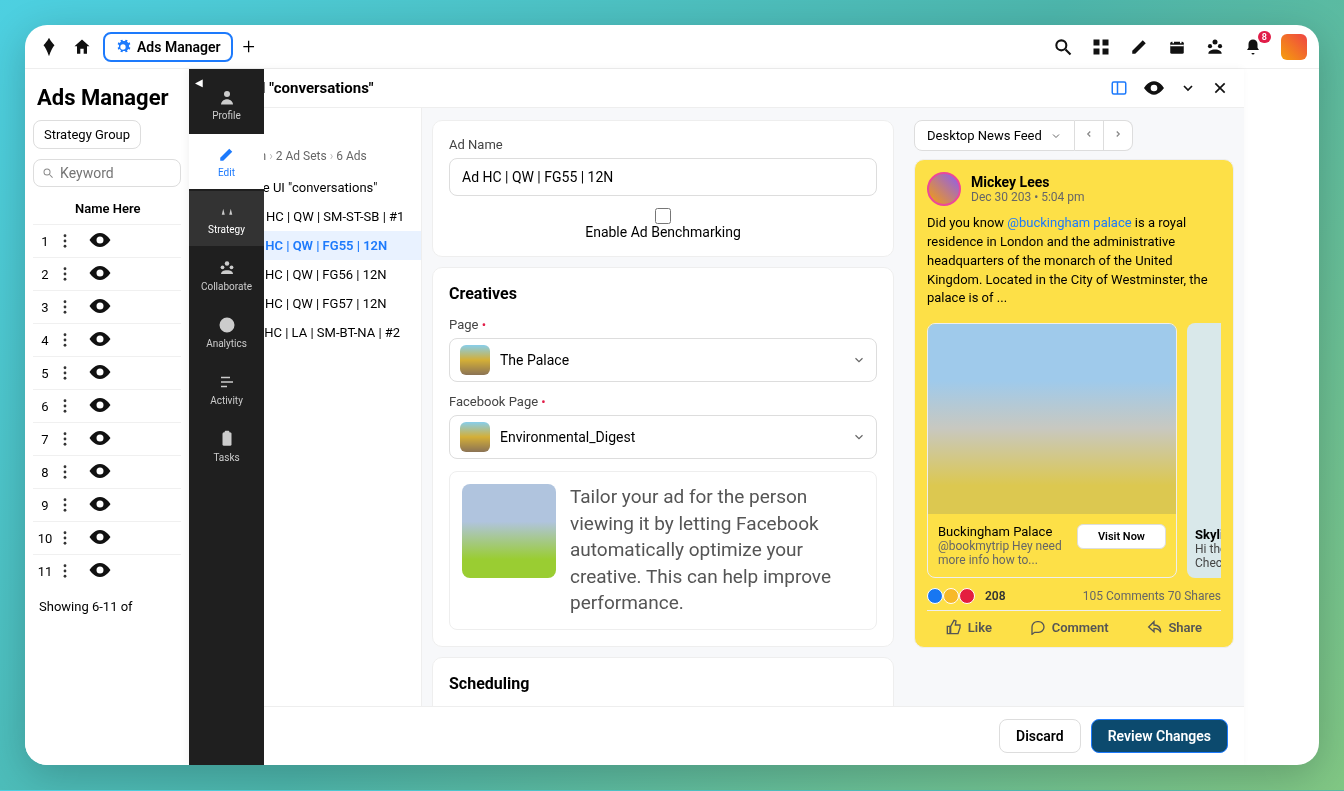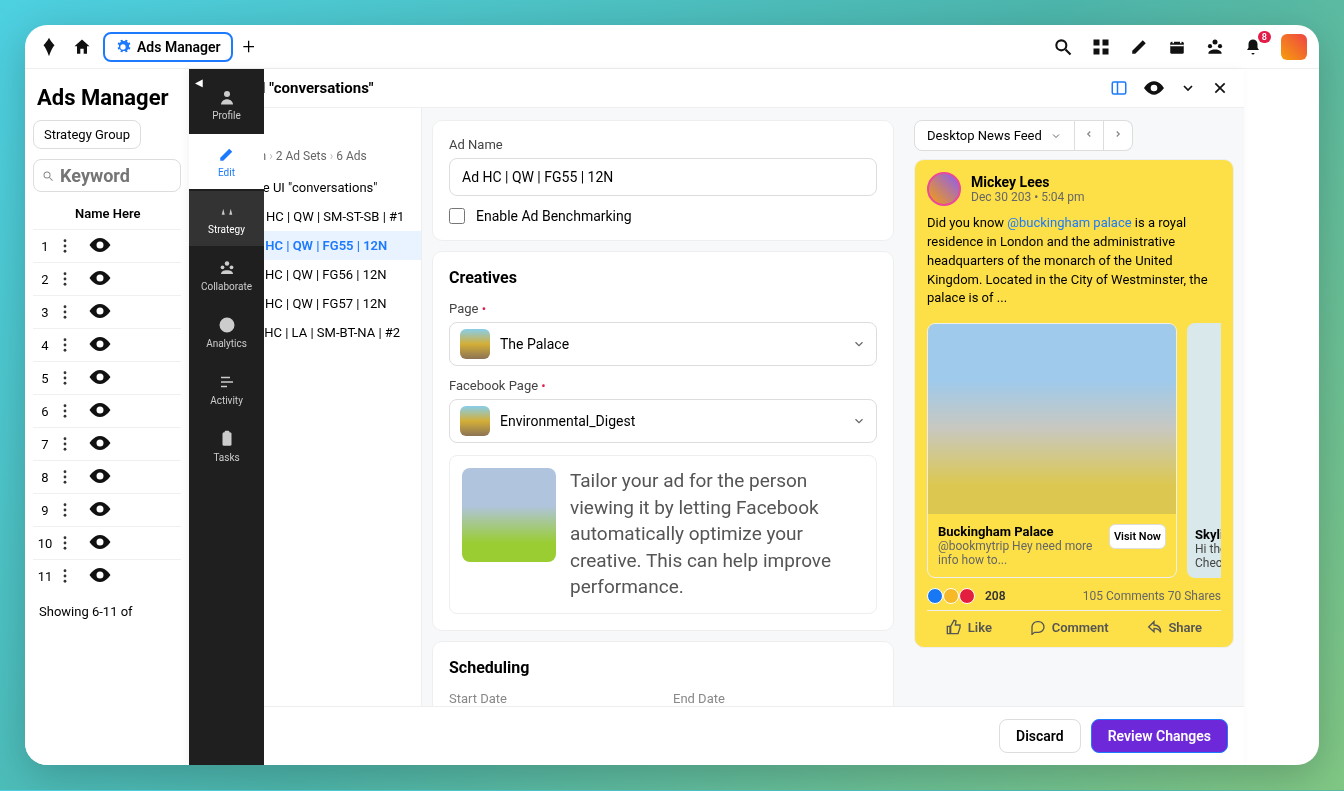--- a/index.html
+++ b/index.html
@@ -16,21 +16,21 @@
 .topbar-icons { display: flex; align-items: center; gap: 18px; }
 .topbar-icons > * { cursor: pointer; width: 20px; height: 20px; display: flex; align-items: center; justify-content: center; }
 .bell-wrap { position: relative; }
 .bell-badge { position: absolute; top: -6px; right: -8px; background: #E11D48; color: #fff; font-size: 9px; border-radius: 8px; padding: 1px 4px; font-weight: 600; }
 .avatar-top { width: 26px; height: 26px; border-radius: 6px; background: linear-gradient(45deg,#F59E0B,#EF4444); }
 .body-area { display: flex; height: calc(100% - 44px); position: relative; }
 .left-col { width: 164px; padding: 12px 8px; background: #fff; }
 .page-title { font-size: 22px; font-weight: 700; padding: 4px 4px 10px; white-space: nowrap; }
 .chip { border: 1px solid #ddd; border-radius: 8px; padding: 6px 10px; font-size: 13px; margin-bottom: 10px; cursor: pointer; display: inline-block; white-space: nowrap; }
 .kw-input-wrap { border: 1px solid #ddd; border-radius: 8px; padding: 5px 8px; display: flex; align-items: center; gap: 6px; margin-bottom: 6px; }
-.kw-input-wrap input { border: none; outline: none; font-size: 18px; width: 100%; font-weight: bold; }
+.kw-input-wrap input { border: none; outline: none; font-size: 14px; width: 100%; }
 .table-head-cell { font-size: 13px; font-weight: 600; padding: 8px 4px 8px 42px; white-space: nowrap; }
 .row { display: flex; align-items: center; gap: 10px; padding: 8px 4px; border-top: 1px solid #f0f0f0; }
 .row-num { width: 16px; font-size: 13px; text-align: center; }
 .dots { width: 16px; cursor: pointer; }
 .eye-sm { width: 22px; height: 16px; cursor: pointer; }
 .showing { font-size: 13px; padding: 12px 6px; white-space: nowrap; }
 .overlay-panel { position: absolute; left: 164px; top: 0; bottom: 0; right: 75px; background: #f7f8fa; border-left: 1px solid #eee; display: flex; flex-direction: column; box-shadow: -2px 0 8px rgba(0,0,0,0.05); }
 .overlay-header { display: flex; align-items: center; justify-content: space-between; background: #fff; padding: 10px 16px; border-bottom: 1px solid #eee; }
 .overlay-title { font-size: 15px; font-weight: 700; }
 .overlay-header-icons { display: flex; align-items: center; gap: 16px; }
@@ -46,21 +46,21 @@
 .tree-row.indent-2 { padding-left: 36px; }
 .tree-row.active { background: #E9F2FF; color: #1d7afc; font-weight: 600; border-left: 3px solid #1d7afc; padding-left: 33px; }
 .tri { font-size: 8px; color: #888; }
 .folder-ic, .grid-ic, .card-ic { width: 14px; height: 14px; display: inline-flex; align-items: center; justify-content: center; }
 .form-panel { flex: 1; padding: 12px 10px; overflow-y: auto; }
 .card { background: #fff; border: 1px solid #eee; border-radius: 10px; padding: 16px; margin-bottom: 10px; }
 .card-title { font-size: 16px; font-weight: 700; margin-bottom: 14px; }
 .label { font-size: 13px; color: #444; margin-bottom: 6px; }
 .req::after { content: " •"; color: #e11d48; }
 .text-input { width: 100%; border: 1px solid #ddd; border-radius: 8px; padding: 10px 12px; font-size: 14px; margin-bottom: 12px; }
-.check-row { display: flex; align-items: center; gap: 11px; font-size: 14px; }
+.check-row { display: flex; align-items: center; gap: 0; font-size: 14px; flex-direction: column; }
 .check-row input { width: 16px; height: 16px; }
 .select-wrap { display: flex; align-items: center; gap: 10px; border: 1px solid #ddd; border-radius: 8px; padding: 6px 10px; cursor: pointer; margin-bottom: 12px; }
 .select-thumb { width: 30px; height: 30px; border-radius: 6px; background: linear-gradient(180deg,#87CEEB,#D4AF37,#8B7355); }
 .select-label { flex: 1; font-size: 14px; }
 .adv-box { display: flex; gap: 14px; border: 1px solid #eee; border-radius: 8px; padding: 12px; }
 .adv-img { width: 94px; height: 94px; border-radius: 8px; background: linear-gradient(180deg,#B0C4DE 40%,#9ACD32 80%); flex-shrink: 0; }
 .adv-text { flex: 1; }
 .adv-head { display: flex; align-items: center; gap: 10px; margin-bottom: 8px; }
 .toggle { width: 36px; height: 20px; background: #1d7afc; border-radius: 10px; position: relative; cursor: pointer; }
 .toggle::after { content: ''; position: absolute; width: 16px; height: 16px; background: #fff; border-radius: 50%; top: 2px; right: 2px; }
@@ -77,38 +77,38 @@
 .fb-avatar { width: 34px; height: 34px; border-radius: 50%; background: linear-gradient(45deg,#F59E0B,#8B5CF6); border: 2px solid #EC4899; }
 .fb-name { font-size: 14px; font-weight: 700; }
 .fb-date { font-size: 12px; color: #666; }
 .fb-post { font-size: 13px; line-height: 1.45; margin-bottom: 15px; }
 .fb-post .mention { color: #1d7afc; }
 .fb-carousel { display: flex; gap: 10px; overflow: hidden; }
 .fb-item { flex: 0 0 250px; border: 1px solid #eee; border-radius: 8px; overflow: hidden; }
 .fb-item-img { height: 190px; background: linear-gradient(180deg,#9FCAEB 30%,#C8C8C0 55%,#DCC850 85%); }
 .fb-item-body { padding: 10px; display: flex; gap: 8px; }
 .fb-item-text { flex: 1; }
-.fb-item-title { font-size: 13px; font-weight: 700; }
+.fb-item-title { font-size: 13px; font-weight: 400; }
 .fb-item-sub { font-size: 12px; color: #666; }
-.visit-btn { border: 1px solid #ddd; border-radius: 6px; padding: 5px 4px; font-size: 11px; background: #fff; cursor: pointer; white-space: nowrap; font-weight: 600; align-self: flex-start; }
+.visit-btn { border: 1px solid #ddd; border-radius: 6px; padding: 5px 20px; font-size: 11px; background: #fff; cursor: pointer; white-space: nowrap; font-weight: 600; align-self: flex-start; }
 .fb-item2 { flex: 0 0 80px; background: #D9E8EA; border-radius: 8px; padding: 8px; display: flex; flex-direction: column; justify-content: flex-end; }
 .fb-item2-title { font-size: 13px; font-weight: 700; }
 .fb-item2-sub { font-size: 12px; color: #444; }
 .fb-react { display: flex; align-items: center; justify-content: space-between; padding: 10px 0 6px; font-size: 12px; color: #666; }
 .react-icons { display: flex; align-items: center; gap: 6px; }
 .react-icons .rc { width: 16px; height: 16px; border-radius: 50%; margin-right: -6px; border: 1px solid #fff; }
 .rc.blue { background: #1877F2; }
 .rc.yellow { background: #F7B928; }
 .rc.red { background: #E41E3F; }
 .fb-actions { display: flex; justify-content: space-around; border-top: 1px solid #eee; padding-top: 8px; }
 .fb-action { display: flex; align-items: center; gap: 6px; font-size: 13px; font-weight: 600; color: #555; cursor: pointer; }
 .bottom-bar { display: flex; justify-content: flex-end; gap: 10px; padding: 12px 16px; background: #fff; border-top: 1px solid #eee; }
 .btn { border-radius: 8px; padding: 8px 16px; font-size: 14px; font-weight: 600; cursor: pointer; }
 .btn-secondary { background: #fff; border: 1px solid #ddd; }
-.btn-primary { background: #6d28d9; border: 1px solid #1d7afc; color: #fff; }
+.btn-primary { background: #0c4a6e; border: 1px solid #1d7afc; color: #fff; }
 .right-rail { width: 75px; background: #1f1f1f; display: flex; flex-direction: column; align-items: center; padding: 8px 0; gap: 2px; position: relative; }
 .rail-item { width: 100%; display: flex; flex-direction: column; align-items: center; gap: 4px; padding: 11px 0; cursor: pointer; color: #ccc; font-size: 10px; }
 .rail-item.active { background: #333; color: #fff; }
 .rail-caret { color: #fff; font-size: 10px; position: absolute; top: 8px; left: 6px; }
 svg { display: block; }
 </style>
 </head>
 <body>
 
 <div class="app-window">

